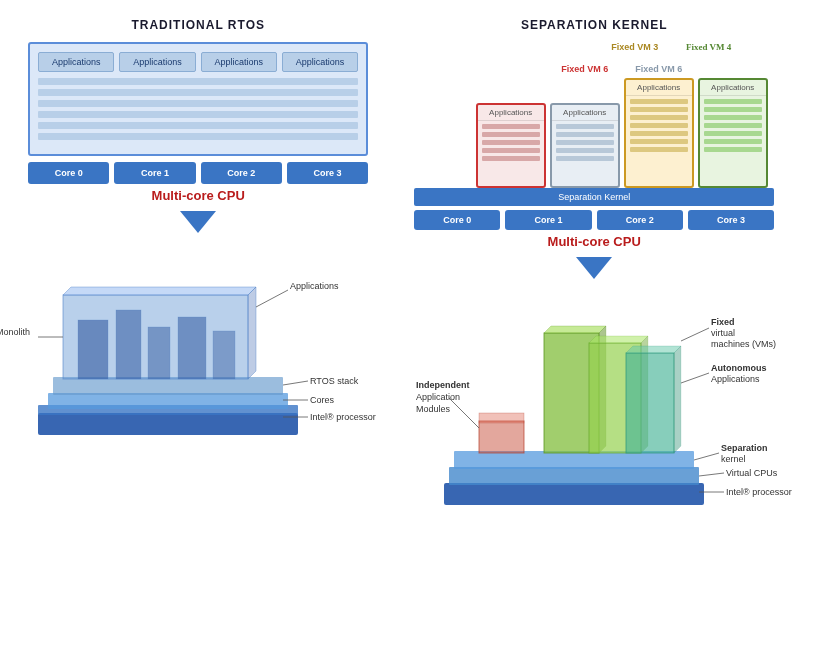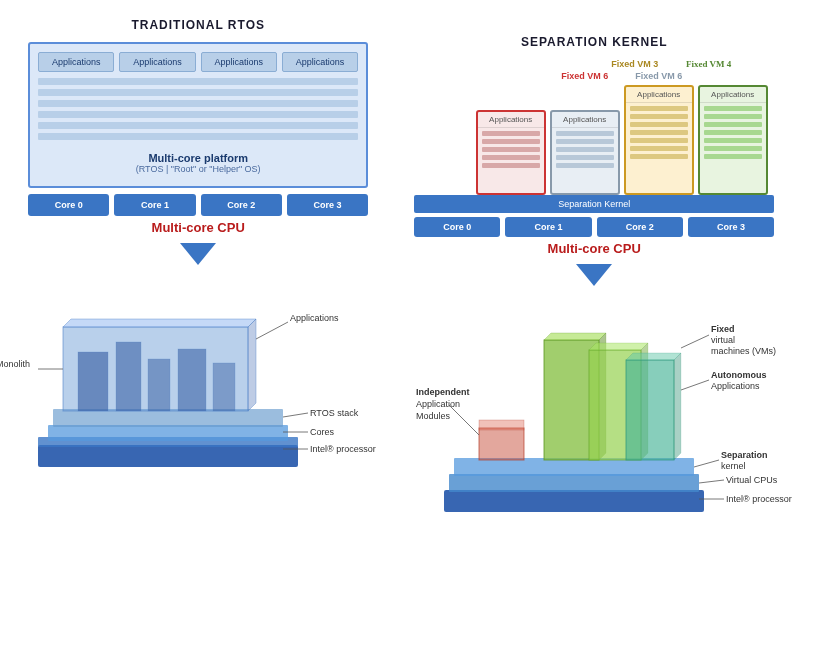--- a/index.html
+++ b/index.html
@@ -29,21 +29,21 @@
       padding: 18px 20px 10px 20px;
     }
 
     
     .right-panel {
       width: 410px;
       height: 664px;
       display: flex;
       flex-direction: column;
       align-items: center;
-      padding: 35px 10px 10px 10px;
+      padding: 18px 10px 10px 10px;
     }
 
     .section-title {
       font-size: 12px;
       font-weight: bold;
       letter-spacing: 1px;
       color: #1a1a2e;
       margin-bottom: 10px;
       text-align: center;
     }
@@ -158,21 +158,21 @@
       font-weight: bold;
       text-align: center;
     }
 
     .vm1-label { color: #cc3333; width: 70px; }
     .vm2-label { color: #8899aa; width: 70px; }
 
     .vm-top-labels {
       display: flex;
       gap: 4px;
-      margin-bottom: 2px;
+      margin-bottom: 12px;
       padding-left: 155px;
       justify-content: flex-end;
     }
 
     .vm-top-label {
       font-size: 9px;
       font-weight: bold;
       text-align: center;
       width: 70px;
     }
@@ -309,24 +309,20 @@
         <div class="app-box">Applications</div>
         <div class="app-box">Applications</div>
       </div>
       <div class="rtos-lines">
         <div class="rtos-line"></div>
         <div class="rtos-line"></div>
         <div class="rtos-line"></div>
         <div class="rtos-line"></div>
         <div class="rtos-line"></div>
         <div class="rtos-line"></div>
-      </div>
-      <div class="rtos-platform-label">
-        <strong>Multi-core platform</strong>
-        <span>(RTOS | "Root" or "Helper" OS)</span>
       </div>
     </div>
 
     <div class="cores-bar">
       <div class="core-item">Core 0</div>
       <div class="core-item">Core 1</div>
       <div class="core-item">Core 2</div>
       <div class="core-item">Core 3</div>
     </div>
 

